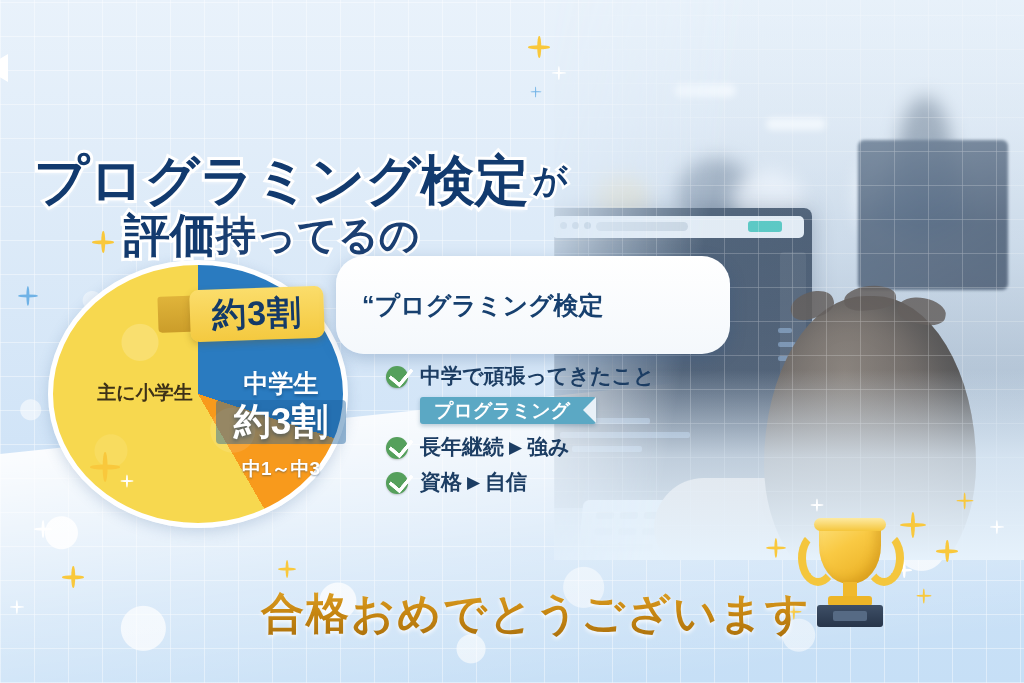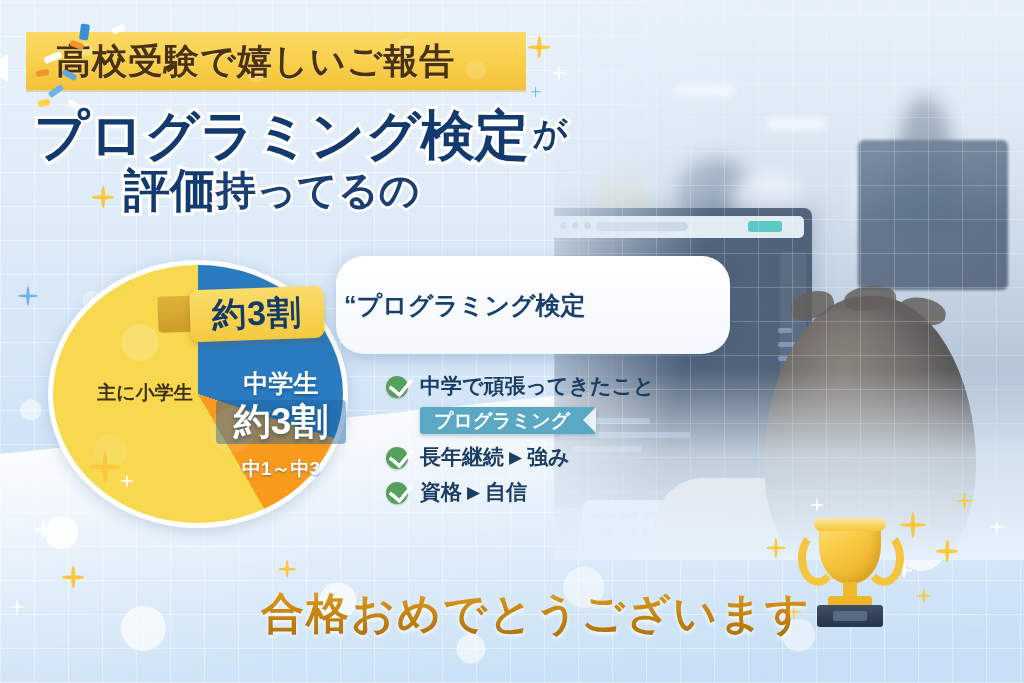--- a/index.html
+++ b/index.html
@@ -127,21 +127,21 @@
   }
   .banner-text{
     position:relative;z-index:3;color:#4a3111;font-size:35px;font-weight:bold;
     letter-spacing:1px;line-height:58px;padding-left:30px;
     text-shadow:0 1px 0 rgba(255,255,255,.35);
   }
   .confetti{position:absolute;z-index:4;border-radius:2px;}
 
   
   .headline{position:absolute;left:34px;top:104px;width:560px;z-index:6;}
-  .hl-row{display:flex;align-items:flex-start;}
+  .hl-row{display:flex;align-items:center;margin-top:45px;}
   .hl-main{
     font-size:54px;font-weight:bold;color:#123a6e;letter-spacing:0px;line-height:62px;
     -webkit-text-stroke:6px #fff;paint-order:stroke fill;
     text-shadow:0 3px 4px rgba(255,255,255,.9);
   }
   .hl-suffix{
     font-size:34px;font-weight:bold;color:#123a6e;line-height:58px;padding-left:4px;
     -webkit-text-stroke:5px #fff;paint-order:stroke fill;
   }
   .hl-row2{display:flex;align-items:flex-end;padding-left:58px;margin-top:-4px;}
@@ -202,31 +202,31 @@
   .ribbon-text{font-size:34px;font-weight:bold;color:#143a68;letter-spacing:1px;}
 
   
   .bubble{
     position:absolute;left:336px;top:256px;width:394px;height:98px;z-index:9;
     background:linear-gradient(180deg,#ffffff 0%,#f4f8fc 100%);
     border-radius:28px;box-shadow:0 5px 16px rgba(40,80,130,.25);
   }
   .bubble-txt{
     position:absolute;inset:0;display:flex;flex-direction:column;justify-content:center;
-    padding-left:8px;color:#17406f;font-weight:bold;font-size:25px;line-height:36px;
+    padding-left:26px;color:#17406f;font-weight:bold;font-size:25px;line-height:36px;
   }
   .bubble-line{white-space:nowrap;}
   .bubble-orange{color:#ef8b16;}
   .bubble-tail{
     position:absolute;left:-16px;top:54px;width:0;height:0;z-index:9;
     border-top:14px solid transparent;border-bottom:14px solid transparent;border-right:24px solid #fff;
   }
 
   
-  .checklist{position:absolute;left:386px;top:372px;width:330px;z-index:9;}
+  .checklist{position:absolute;left:386px;top:362px;width:330px;z-index:9;}
   .chk-row{display:flex;align-items:center;margin-bottom:7px;}
   .chk-icon{
     position:relative;width:25px;height:25px;flex:none;margin-right:9px;
   }
   .chk-icon .circ{
     position:absolute;left:0;top:2px;width:22px;height:22px;border-radius:50%;
     background:#55a05c;box-shadow:0 1px 2px rgba(0,0,0,.2);
   }
   .chk-icon .tick{
     position:absolute;left:4px;top:3px;width:18px;height:11px;
@@ -362,32 +362,20 @@
     <div class="photo-head"></div>
     <div class="photo-hairspike" style="left:236px;top:292px;width:44px;height:26px;transform:rotate(-18deg);"></div>
     <div class="photo-hairspike" style="left:290px;top:286px;width:52px;height:24px;transform:rotate(-6deg);"></div>
     <div class="photo-hairspike" style="left:344px;top:298px;width:48px;height:26px;transform:rotate(10deg);"></div>
 
     <div class="photo-tint"></div>
     <div class="photo-grid"></div>
     <div class="photo-fadebottom"></div>
   </div>
 
-  <div class="banner">
-    <span class="confetti" style="left:18px;top:22px;width:18px;height:7px;background:#fff;transform:rotate(-22deg);"></span>
-    <span class="confetti" style="left:36px;top:40px;width:15px;height:6px;background:#62a8e0;transform:rotate(28deg);"></span>
-    <span class="confetti" style="left:22px;top:56px;width:16px;height:6px;background:#6fb2e6;transform:rotate(-35deg);"></span>
-    <span class="confetti" style="left:44px;top:10px;width:14px;height:6px;background:#f3932c;transform:rotate(18deg);"></span>
-    <span class="confetti" style="left:10px;top:38px;width:13px;height:6px;background:#f3932c;transform:rotate(-10deg);"></span>
-    <span class="confetti" style="left:54px;top:-8px;width:9px;height:16px;background:#3d8fd4;transform:rotate(8deg);"></span>
-    <span class="confetti" style="left:86px;top:-6px;width:13px;height:6px;background:#fff;transform:rotate(-24deg);"></span>
-    <span class="confetti" style="left:42px;top:70px;width:13px;height:6px;background:#fff;transform:rotate(30deg);"></span>
-    <span class="confetti" style="left:12px;top:68px;width:12px;height:6px;background:#ffd24a;transform:rotate(-14deg);"></span>
-    <div class="banner-text">高校受験で嬉しいご報告</div>
-  </div>
   <span class="spark gold" style="left:528px;top:36px;width:22px;height:22px;"></span>
   <span class="spark white" style="left:552px;top:66px;width:14px;height:14px;"></span>
   <span class="spark blue" style="left:530px;top:86px;width:11px;height:11px;"></span>
 
   <div class="headline">
     <div class="hl-row">
       <span class="hl-main">プログラミング検定</span>
       <span class="hl-suffix">が</span>
     </div>
     <div class="hl-row2">

